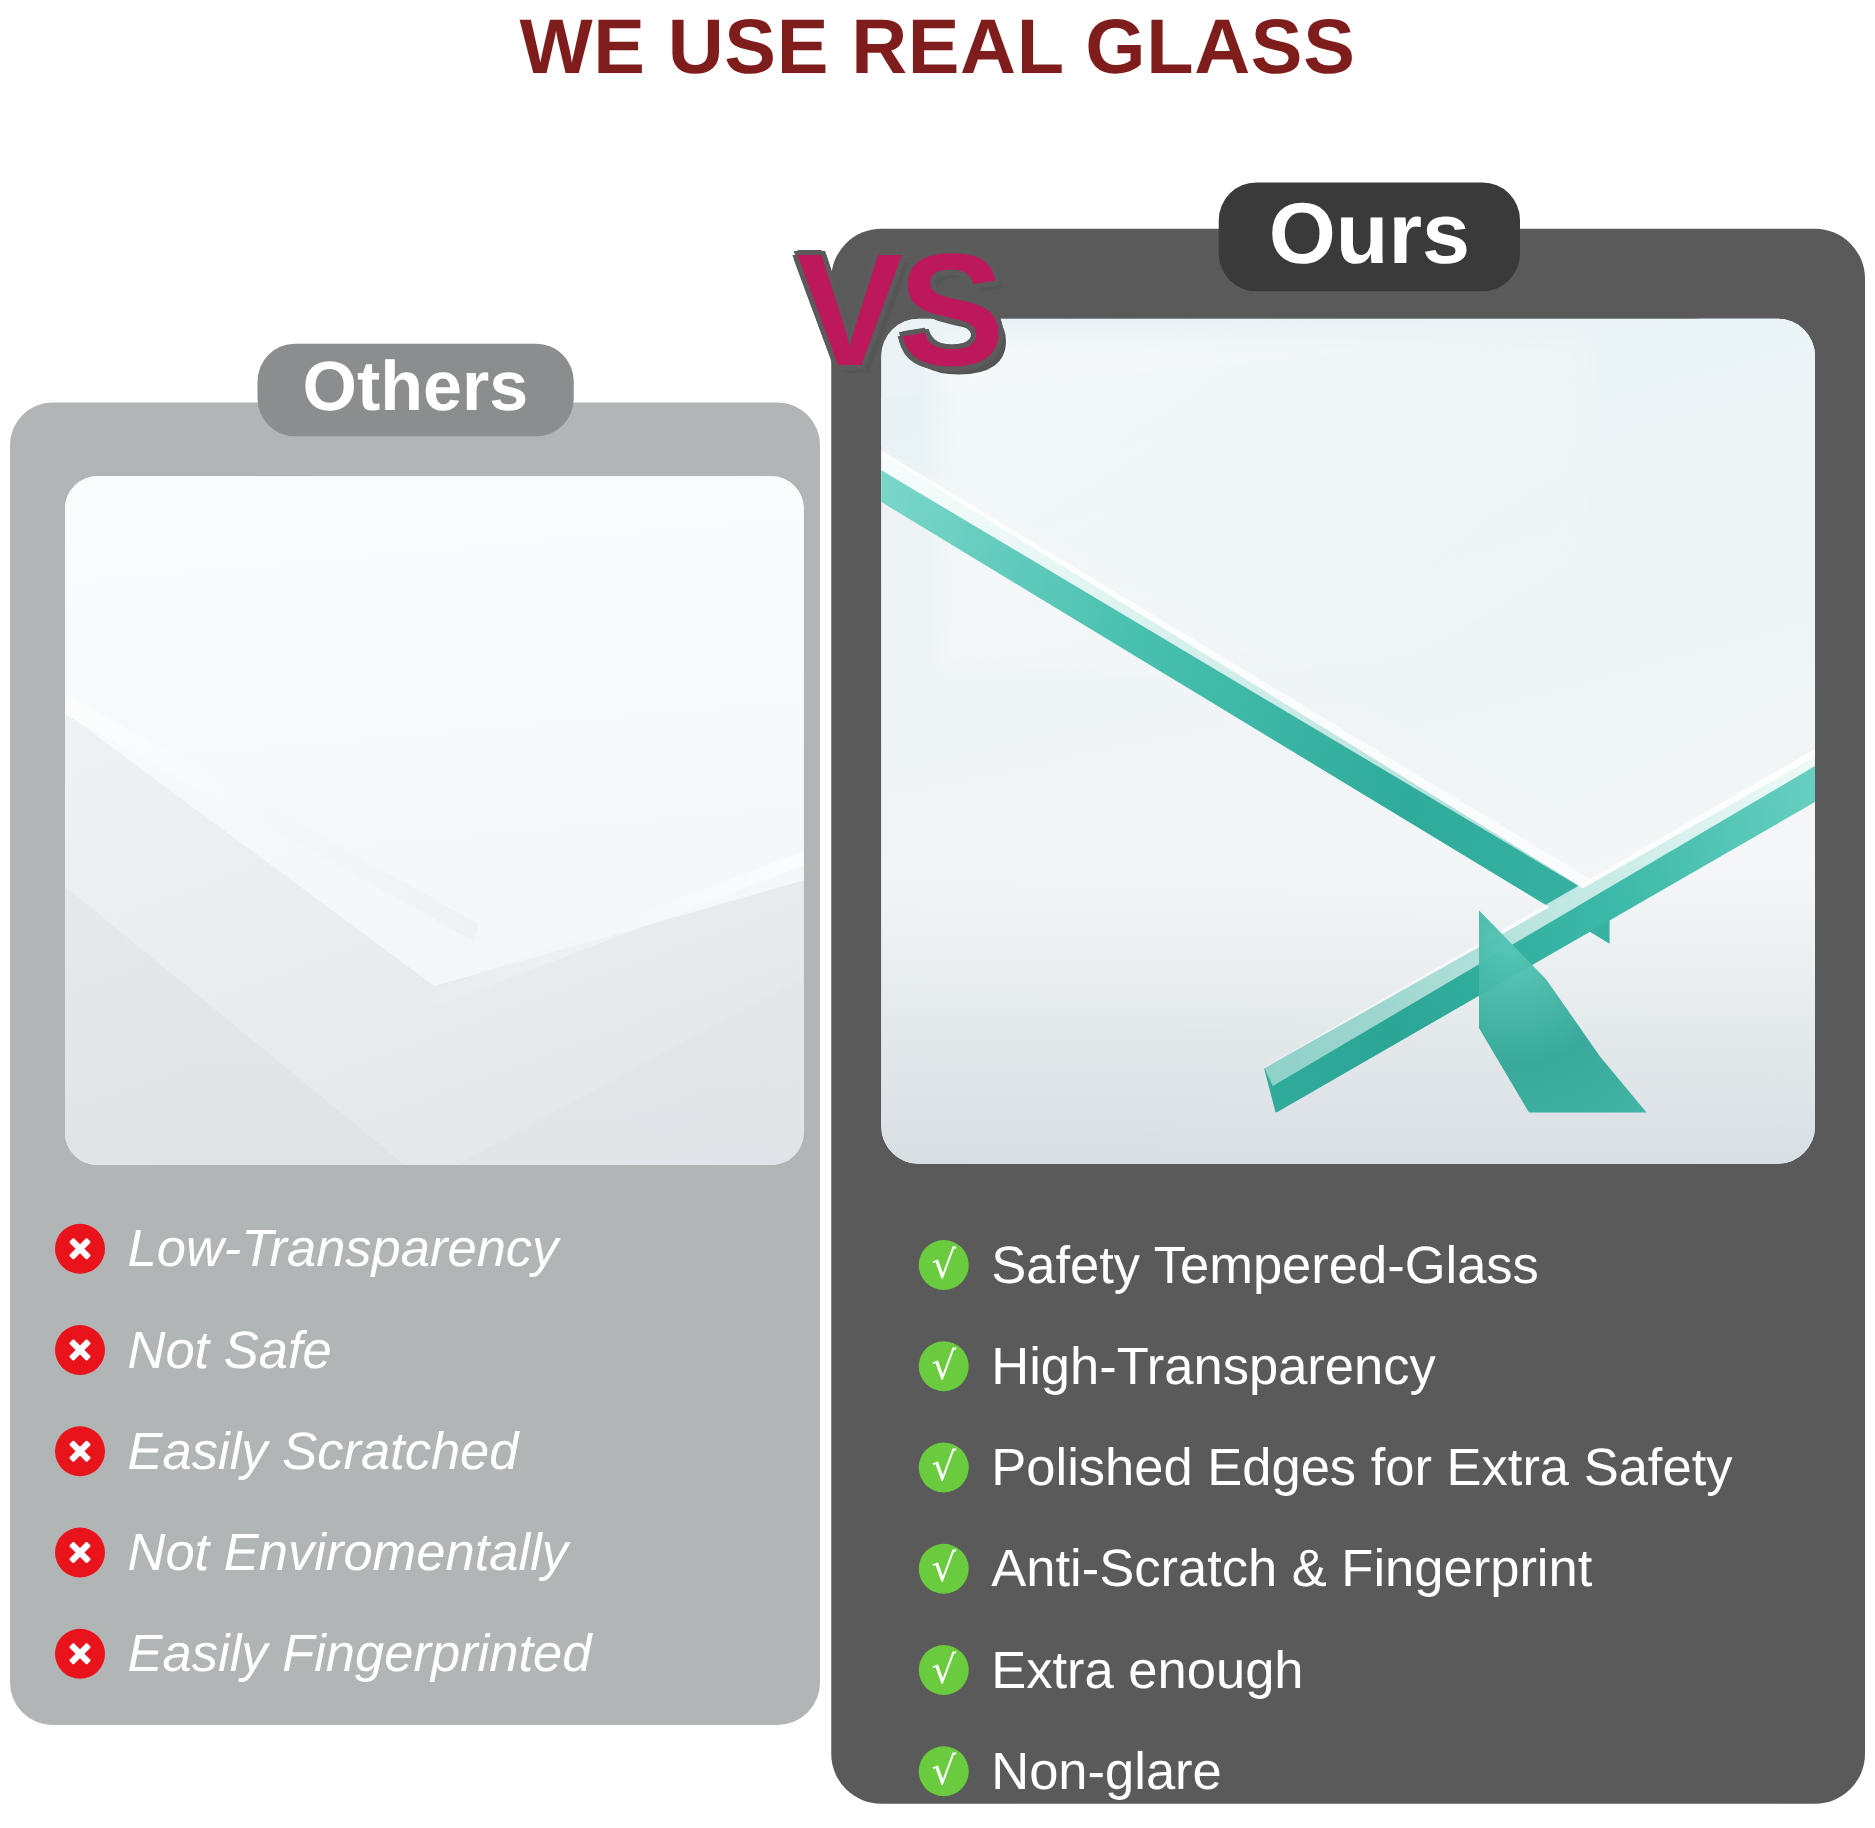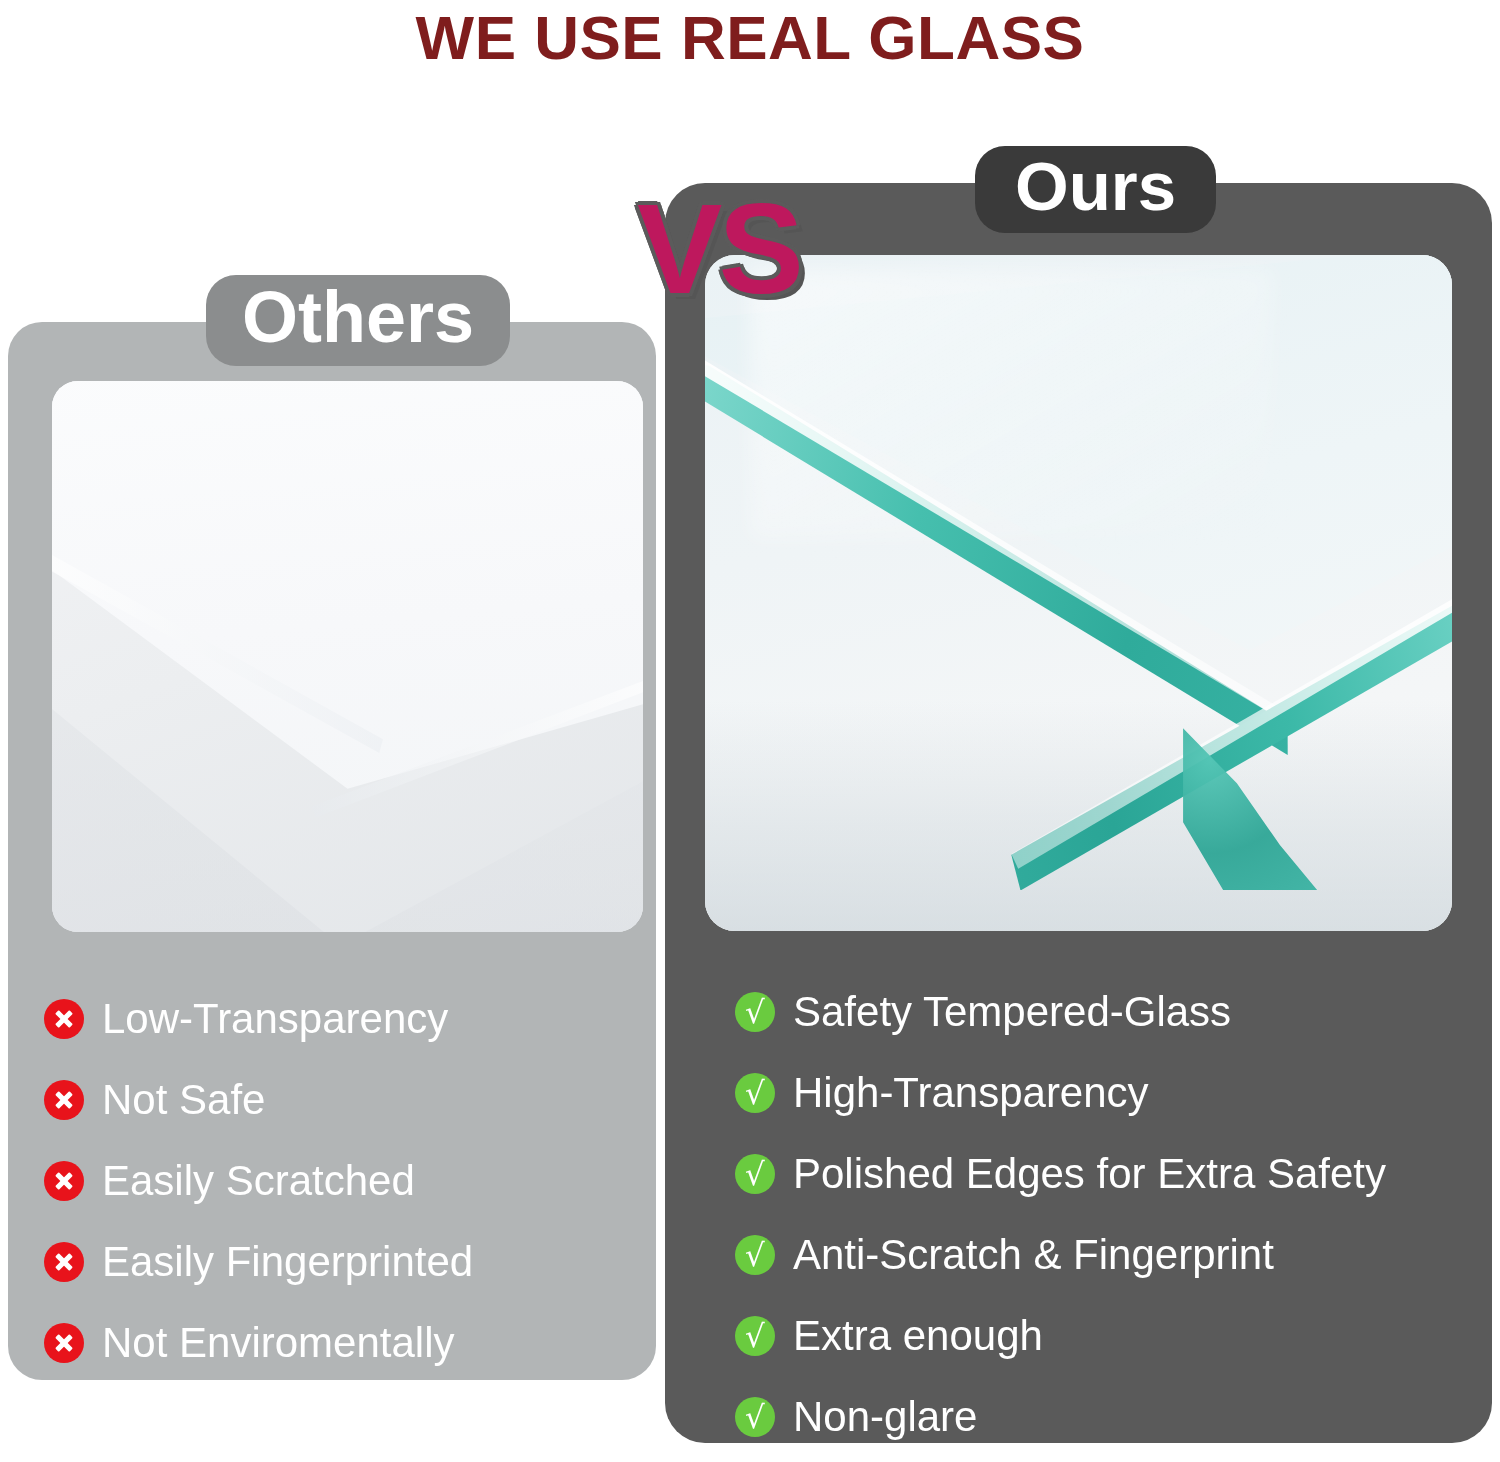--- a/index.html
+++ b/index.html
@@ -219,21 +219,21 @@
     font-family: "Liberation Sans", sans-serif;
     white-space: nowrap;
     text-align: center;
   }
   .badge-others {
     left: 206px;
     top: 275px;
     padding: 5px 36px 10px 36px;
     background: #8b8d8e;
     border-radius: 30px;
-    font-size: 72px;
+    font-size: 56px;
     line-height: 1.05;
     z-index: 6;
   }
   .badge-ours {
     left: 975px;
     top: 146px;
     padding: 5px 40px 10px 40px;
     background: #3a3a3a;
     border-radius: 30px;
     font-size: 69px;
@@ -263,22 +263,23 @@
 
   
   .feature-list {
     position: absolute;
     list-style: none;
     margin: 0;
     padding: 0;
   }
   .list-others {
     left: 36px;
-    top: 656px;
+    top: 636px;
     width: 600px;
+    font-style: italic;
   }
   .list-ours {
     left: 70px;
     top: 788px;
     width: 760px;
   }
   .feature-item {
     display: flex;
     align-items: center;
     color: #ffffff;
@@ -365,26 +366,26 @@
       <span class="feature-label">Not Safe</span>
     </li>
 
     <li class="feature-item">
       <span class="mark mark-x"></span>
       <span class="feature-label">Easily Scratched</span>
     </li>
 
     <li class="feature-item">
       <span class="mark mark-x"></span>
+      <span class="feature-label">Not Enviromentally</span>
+    </li>
+
+    <li class="feature-item">
+      <span class="mark mark-x"></span>
       <span class="feature-label">Easily Fingerprinted</span>
-    </li>
-
-    <li class="feature-item">
-      <span class="mark mark-x"></span>
-      <span class="feature-label">Not Enviromentally</span>
     </li>
 
   </ul>
 </div>
 
 <div class="panel panel-ours">
 
   <div class="image-card card-ours">
     <div class="glass-bg"></div>
     <div class="glass-top"></div>

